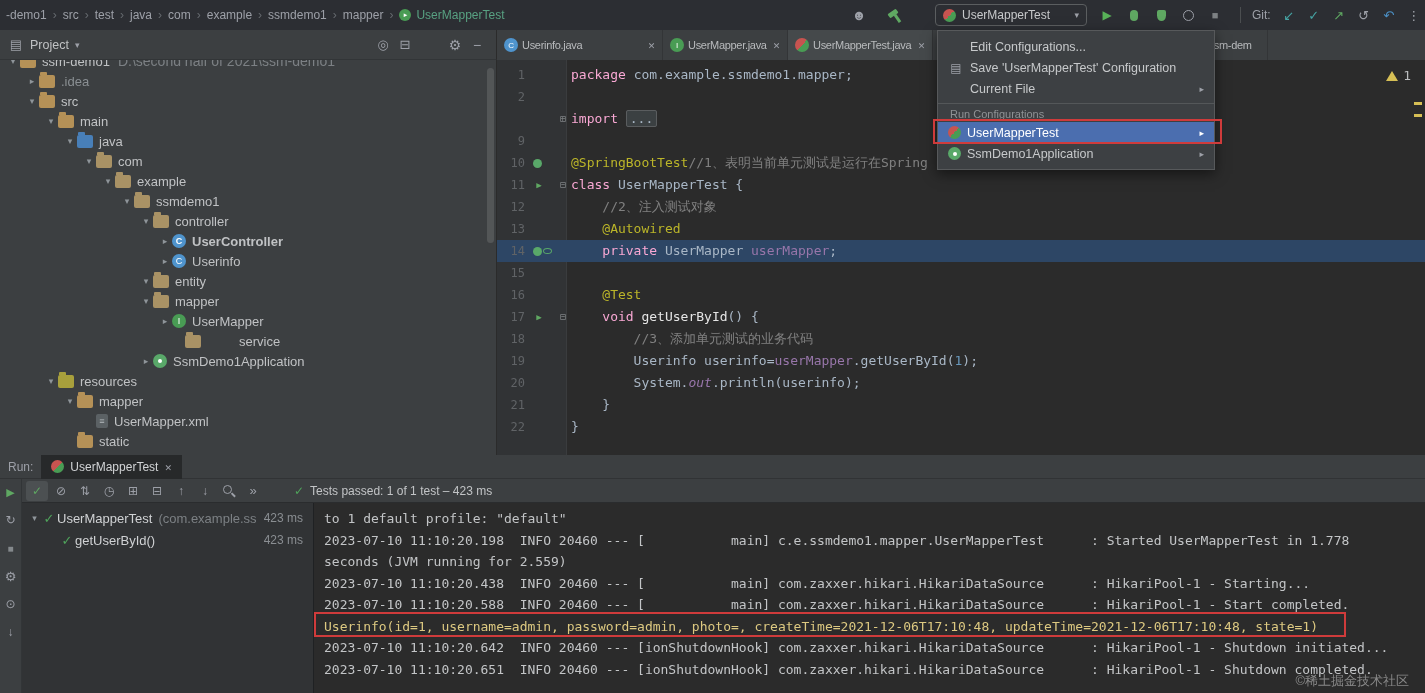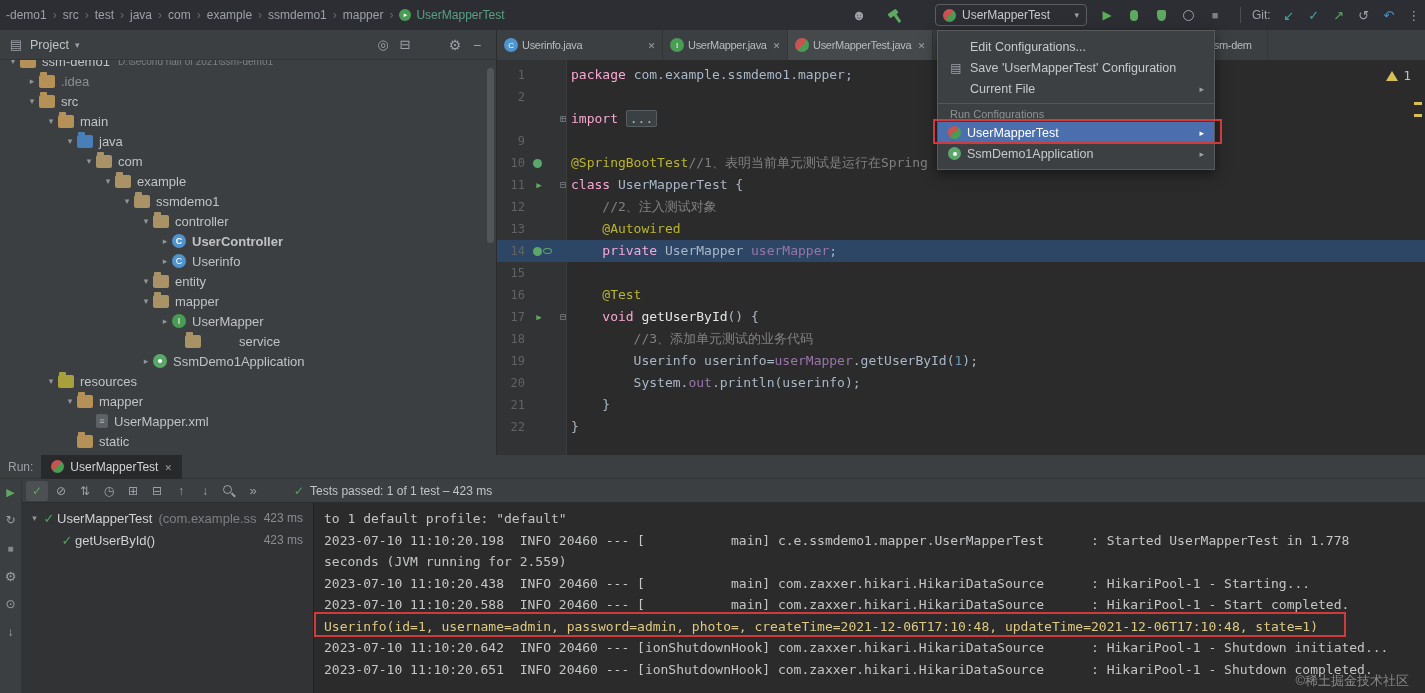--- a/index.html
+++ b/index.html
@@ -84,41 +84,41 @@
   .ti.ic-class{background:#4f94cd;border-radius:50%;width:14px;height:14px;color:#fff;font-size:9px}
   .ti.ic-class::before{content:"C"}
   .ti.ic-interface{background:#499c54;border-radius:50%;width:14px;height:14px;color:#fff;font-size:9px}
   .ti.ic-interface::before{content:"I"}
   .ti.ic-spring-boot{background:#59a869;border-radius:50%;width:14px;height:14px}
   .ti.ic-spring-boot::before{content:"";width:4px;height:4px;background:#fff;border-radius:50%}
   .ti.ic-xml-file{background:#5b6164;width:12px;height:14px}
   .ti.ic-xml-file::before{content:"≡";color:#b6bcbf;font-size:9px}
   .tlabel{color:#c0c2c4}
   .trow.dim .tlabel{color:#8a8f93}
-  .thint{color:#7c8084;margin-left:8px;font-size:10px}
+  .thint{color:#7c8084;margin-left:8px;font-size:14px}
   .pscroll{position:absolute;right:2px;top:8px;width:7px;height:175px;background:rgba(170,170,170,.22);border-radius:4px}
 
   
   #editor{position:absolute;left:497px;top:60px;width:928px;height:395px;background:#2b2b2b;font-family:"DejaVu Sans Mono","Liberation Mono",monospace;font-size:13px;overflow:hidden;padding-top:4px;z-index:1}
   .gutter-bg{position:absolute;left:0;top:0;bottom:0;width:70px;background:#313335;border-right:1px solid #3a3c3e;z-index:0}
   .eline{display:flex;height:22px;line-height:22px;position:relative;z-index:1;white-space:pre}
   .eline.hl{background:#2d4665}
   .lnum{width:36px;flex:none;text-align:right;padding-right:8px;color:#606366;font-size:12px}
   .licons{width:24px;flex:none;display:inline-flex;align-items:center;gap:1px}
   .gi{width:12px;height:12px;display:inline-flex;align-items:center;justify-content:center}
   .gi.ic-run::before{content:"▶";color:#5fa862;font-size:9px}
   .gi.ic-spring{width:9px;height:9px;background:#59a869;border-radius:50%}
   .gi.ic-bean{width:9px;height:6px;border:1.5px solid #59a869;border-radius:50%}
   .lfold{width:12px;flex:none;text-align:center;color:#7e8284;font-size:10px}
   .lfold.ic-fold-plus::before{content:"⊞"}
   .lfold.ic-fold-minus::before{content:"⊟"}
   .lcode{padding-left:2px}
   .tok-kw{color:#f9a8d4}.tok-ann{color:#bbb529}.tok-cmt{color:#808080}.tok-pl{color:#a9b7c6}
   .tok-field{color:#9876aa}.tok-num{color:#6897bb}.tok-method{color:#e5e5e5}
-  .tok-static{color:#9876aa;}
+  .tok-static{color:#9876aa;font-style:italic}
   .tok-foldbox{background:#3b4042;border:1px solid #5a5d5f;border-radius:2px;padding:0 3px;color:#a9b7c6}
   .warnbox{position:absolute;top:8px;right:14px;display:flex;align-items:center;gap:5px;z-index:2}
   .warn-tri{width:0;height:0;border-left:6px solid transparent;border-right:6px solid transparent;border-bottom:10px solid #d6bf55}
   .stripe-mark{position:absolute;right:3px;width:8px;height:3px;background:#d6bf55;z-index:2}
 
   
   #runpanel{position:absolute;left:0;top:455px;width:1425px;height:238px;background:#2b2b2b;z-index:1}
   .rp-tabs{height:24px;background:#3c3f41;display:flex;align-items:center;border-bottom:1px solid #313335}
   .rp-panel-label{color:#9da0a8;padding:0 8px}
   .rp-tab{display:flex;align-items:center;gap:6px;background:#27292a;height:24px;padding:0 10px;color:#d2d4d6}

